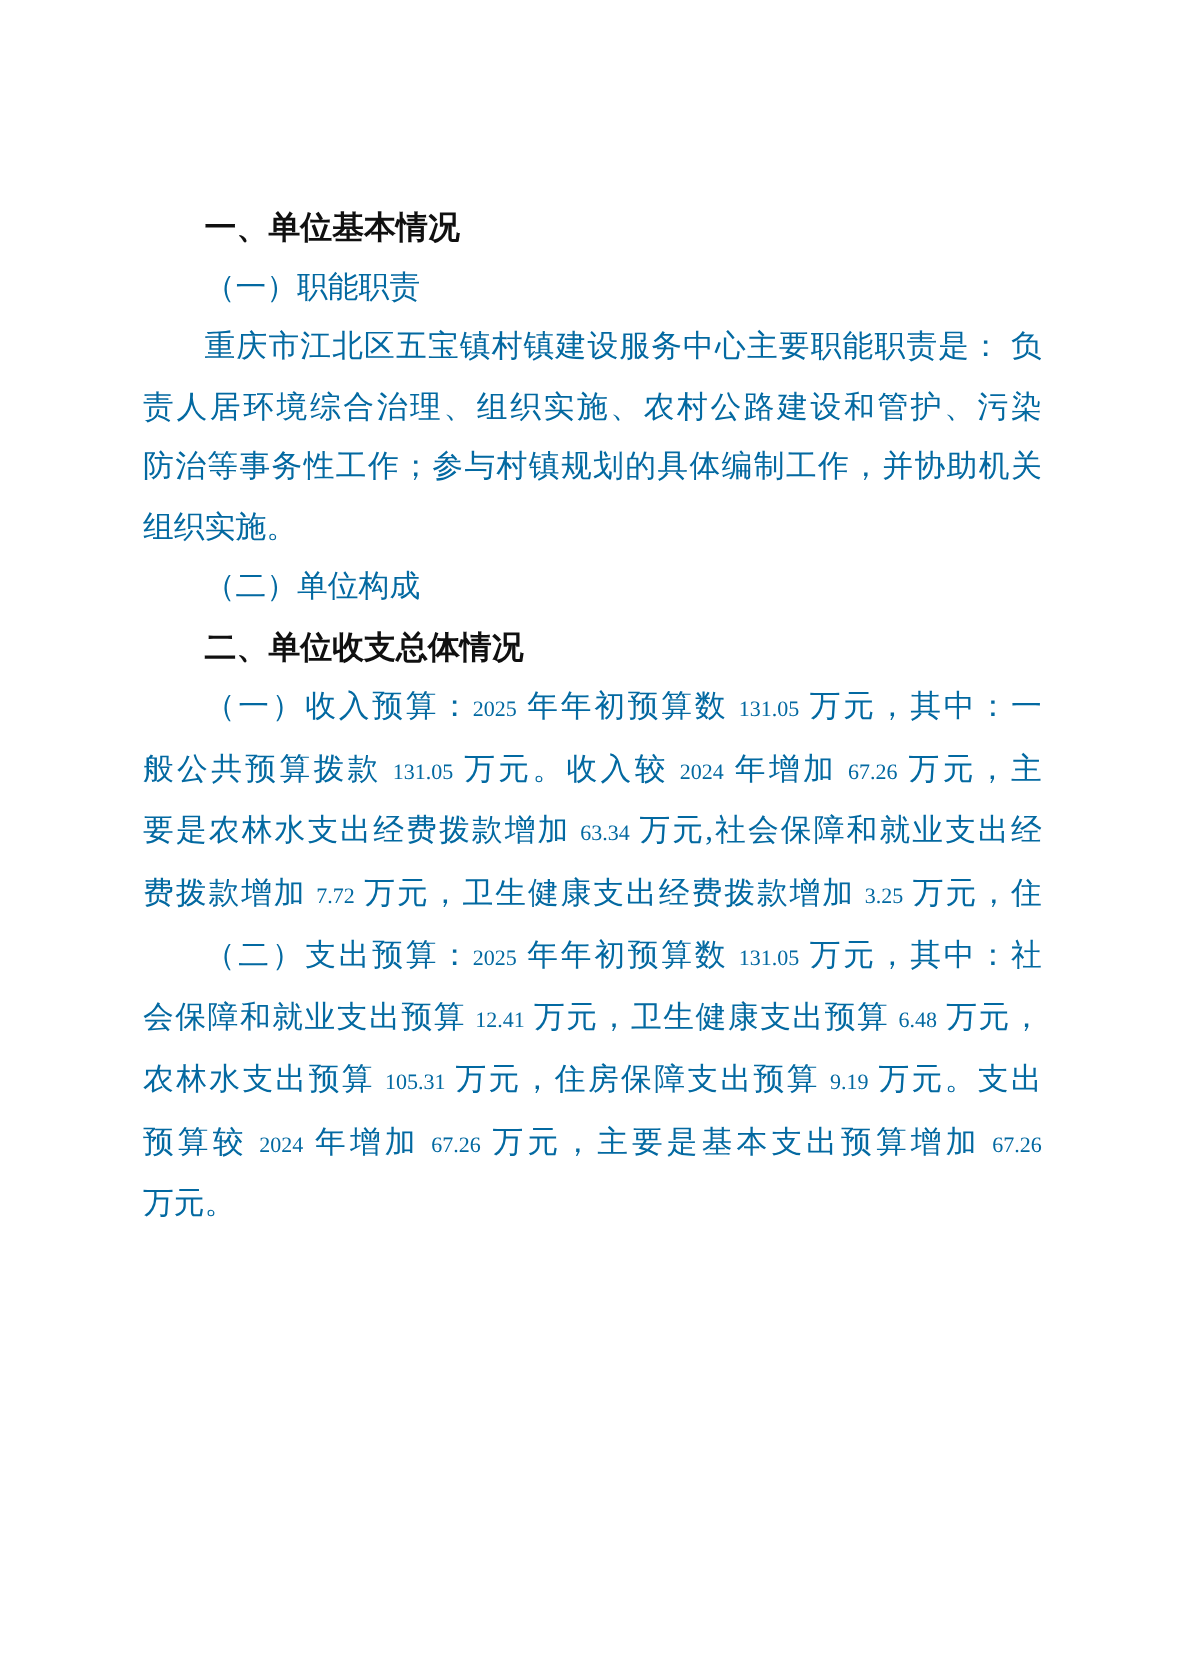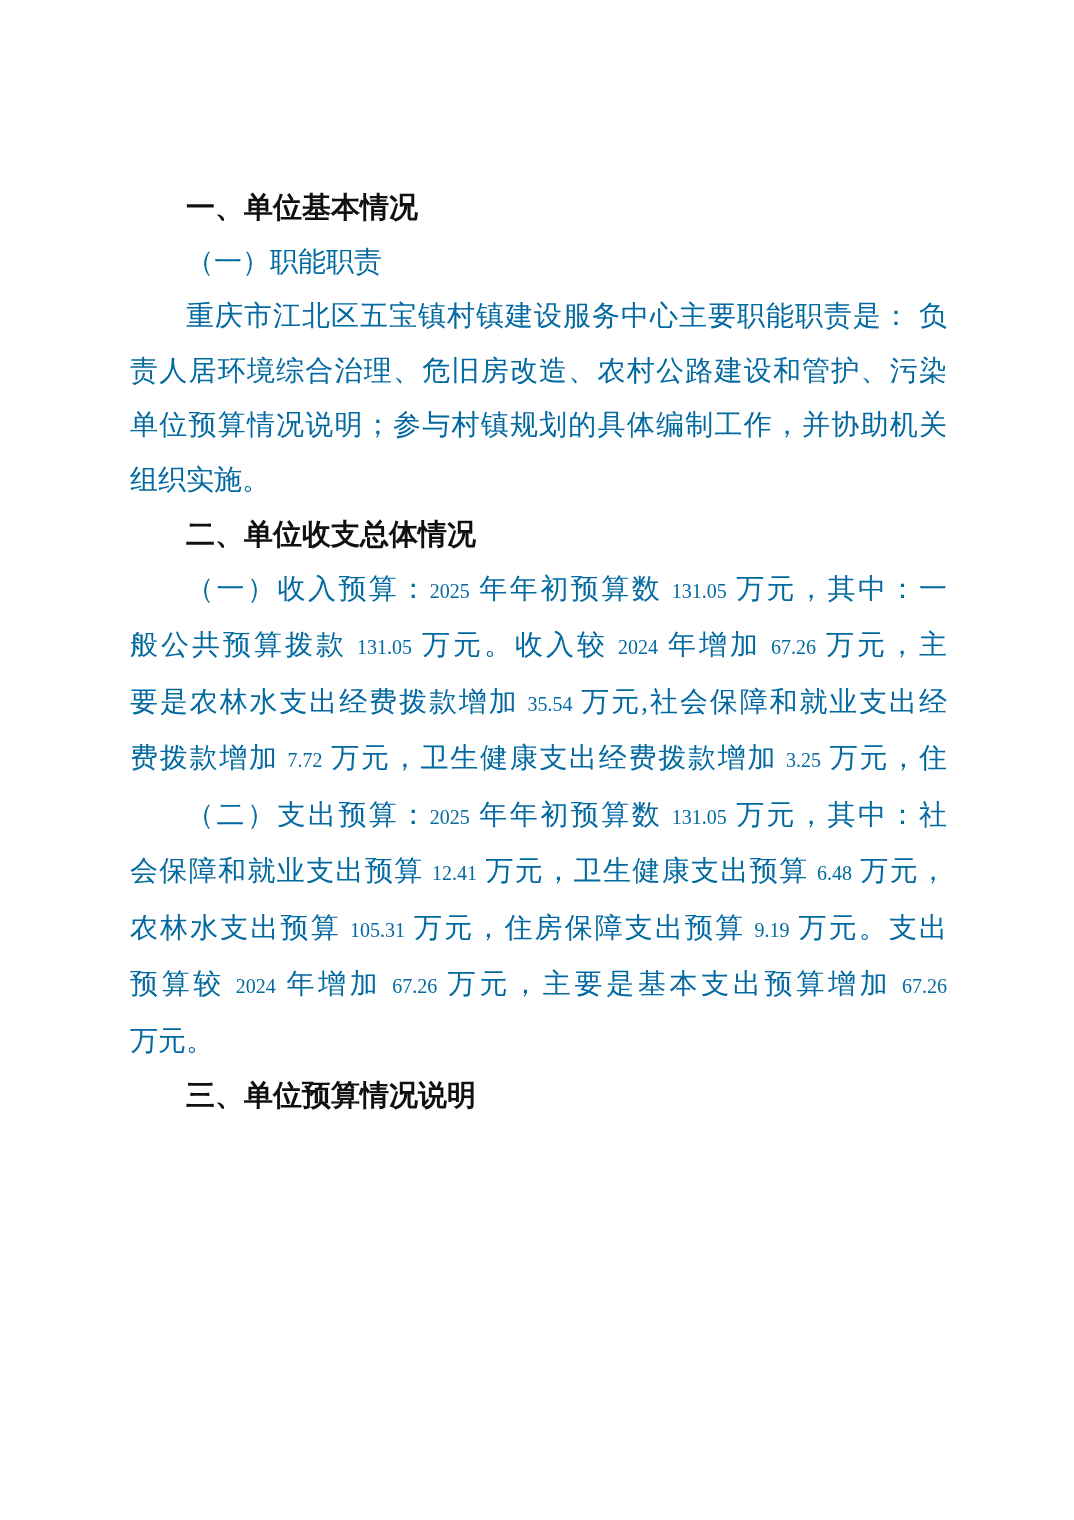--- a/index.html
+++ b/index.html
@@ -60,37 +60,37 @@
 <div class="page" style="background: rgb(255, 255, 255);">
   <div class="doc">
       <div class="para heading">
         <div class="line first last">一、单位基本情况</div>
       </div>
       <div class="para subheading">
         <div class="line first last">（一）职能职责</div>
       </div>
       <div class="para body">
         <div class="line first">重庆市江北区五宝镇村镇建设服务中心主要职能职责是： 负</div>
-        <div class="line">责人居环境综合治理、危旧房改造、农村公路建设和管护、污染</div>
-        <div class="line">单位预算情况说明；参与村镇规划的具体编制工作，并协助机关</div>
+        <div class="line">责人居环境综合治理、组织实施、农村公路建设和管护、污染</div>
+        <div class="line">防治等事务性工作；参与村镇规划的具体编制工作，并协助机关</div>
         <div class="line last">组织实施。</div>
+      </div>
+      <div class="para subheading">
+        <div class="line first last">（二）单位构成</div>
       </div>
       <div class="para heading">
         <div class="line first last">二、单位收支总体情况</div>
       </div>
       <div class="para body">
         <div class="line first">（一）收入预算：<span class="num">2025</span> 年年初预算数 <span class="num">131.05</span> 万元，其中：一</div>
         <div class="line">般公共预算拨款 <span class="num">131.05</span> 万元。收入较 <span class="num">2024</span> 年增加 <span class="num">67.26</span> 万元，主</div>
-        <div class="line">要是农林水支出经费拨款增加 <span class="num">35.54</span> 万元,社会保障和就业支出经</div>
+        <div class="line">要是农林水支出经费拨款增加 <span class="num">63.34</span> 万元,社会保障和就业支出经</div>
         <div class="line">费拨款增加 <span class="num">7.72</span> 万元，卫生健康支出经费拨款增加 <span class="num">3.25</span> 万元，住</div>
       </div>
       <div class="para body">
         <div class="line first">（二）支出预算：<span class="num">2025</span> 年年初预算数 <span class="num">131.05</span> 万元，其中：社</div>
         <div class="line">会保障和就业支出预算 <span class="num">12.41</span> 万元，卫生健康支出预算 <span class="num">6.48</span> 万元，</div>
         <div class="line">农林水支出预算 <span class="num">105.31</span> 万元，住房保障支出预算 <span class="num">9.19</span> 万元。支出</div>
         <div class="line">预算较 <span class="num">2024</span> 年增加 <span class="num">67.26</span> 万元，主要是基本支出预算增加 <span class="num">67.26</span></div>
         <div class="line last">万元。</div>
       </div>
-      <div class="para heading">
-        <div class="line first last">三、单位预算情况说明</div>
-      </div>
     </div>
 </div>
 
 </body></html>

